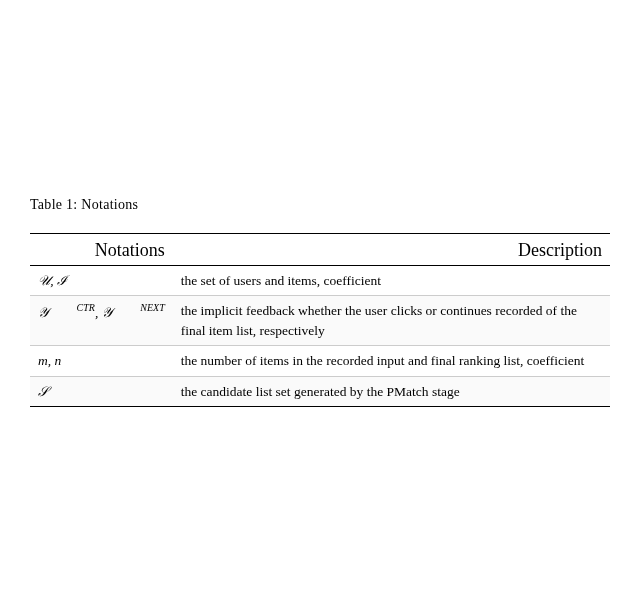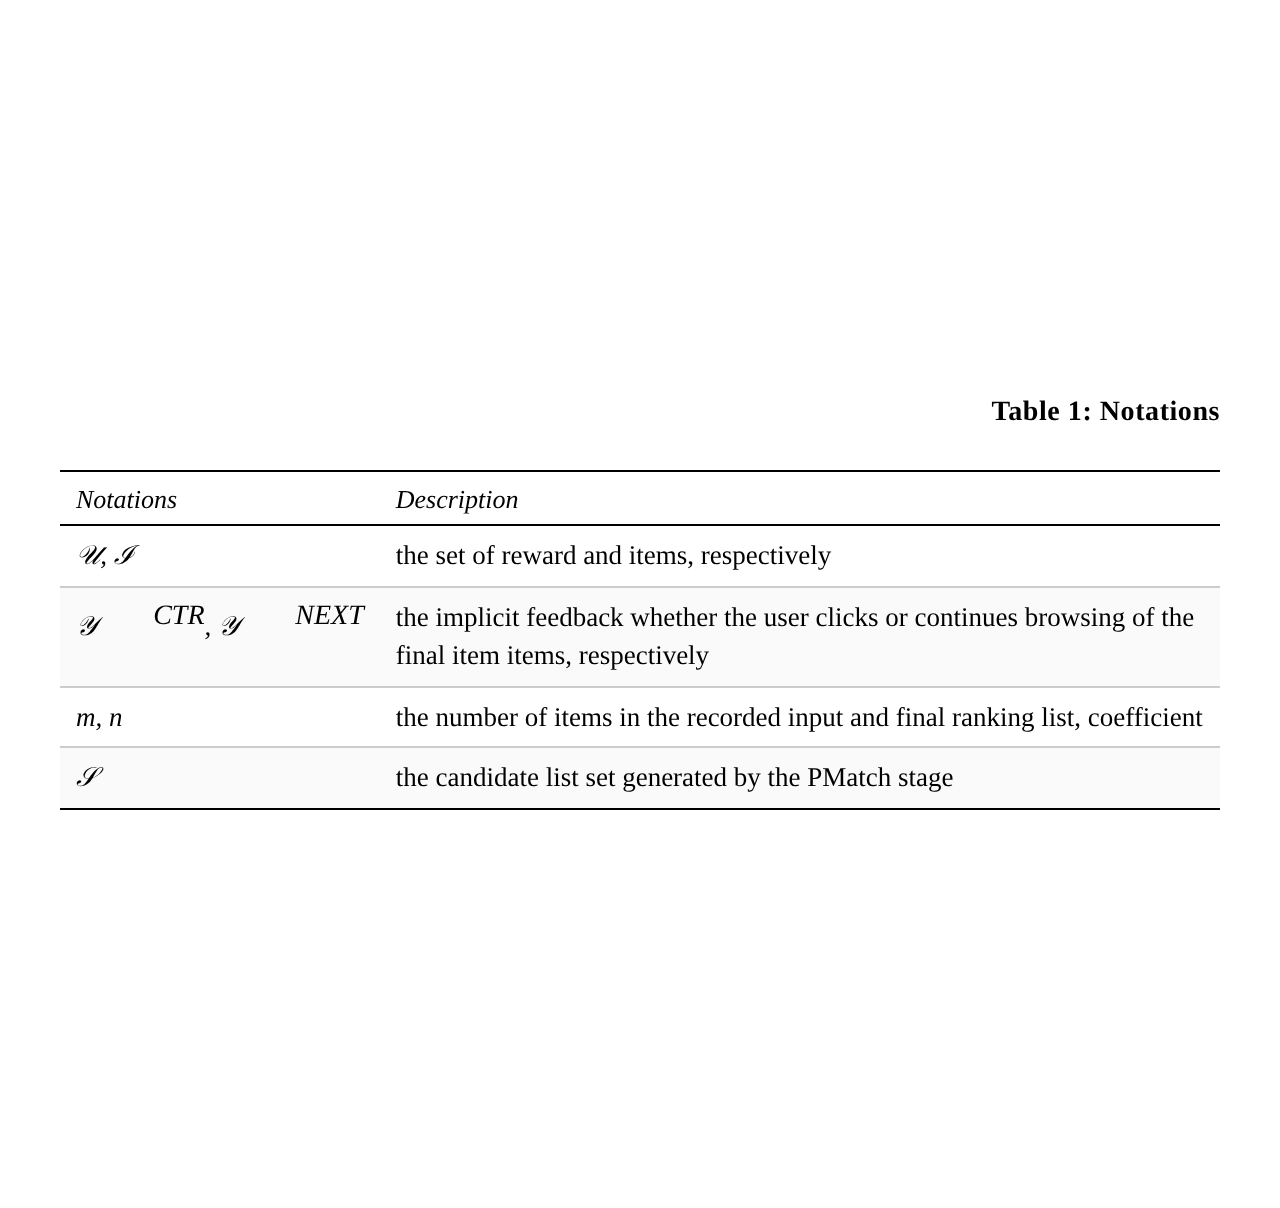--- a/index.html
+++ b/index.html
@@ -11,57 +11,56 @@
       justify-content: center;
       align-items: center;
       min-height: 604px;
       width: 640px;
     }
     .table-container {
       width: 580px;
       margin: 20px auto;
     }
     .table-title {
-      text-align: right;
+      text-align: left;
       font-size: 14px;
-      font-weight: bold;
+      font-weight: normal;
       margin-bottom: 20px;
       letter-spacing: 0.02em;
     }
     table {
       width: 100%;
       border-collapse: collapse;
     }
     thead tr {
       border-top: 1.5px solid #000;
       border-bottom: 1px solid #000;
     }
     tbody tr:last-child {
       border-bottom: 1.5px solid #000;
     }
     th {
       padding: 6px 8px 4px 8px;
-      text-align: left;
+      text-align: right;
       font-weight: normal;
-      font-style: italic;
-      font-size: 13px;
+      font-size: 18px;
     }
     td {
       padding: 5px 8px;
       vertical-align: top;
       font-size: 13.5px;
       line-height: 1.45;
     }
     td:first-child {
       white-space: nowrap;
       min-width: 120px;
       font-style: italic;
     }
     sup {
-      font-size: 14px;
+      font-size: 10px;
       padding-left: 28px;
     }
     tbody tr {
       border-bottom: 0.5px solid #ccc;
       margin-top: 16px;
     }
     tbody tr:nth-child(even) {
       background: #fafafa;
     }
   </style>
@@ -73,25 +72,25 @@
   <table>
     <thead>
       <tr>
         <th>Notations</th>
         <th>Description</th>
       </tr>
     </thead>
     <tbody id="table-body">
     <tr>
           <td>𝒰, ℐ</td>
-          <td>the set of reward and items, respectively</td>
+          <td>the set of users and items, coefficient</td>
         </tr>
         <tr>
           <td>𝒴<sup>CTR</sup>, 𝒴<sup>NEXT</sup></td>
-          <td>the implicit feedback whether the user clicks or continues browsing of the final item items, respectively</td>
+          <td>the implicit feedback whether the user clicks or continues recorded of the final item list, respectively</td>
         </tr>
         <tr>
           <td>m, n</td>
           <td>the number of items in the recorded input and final ranking list, coefficient</td>
         </tr>
         <tr>
           <td>𝒮</td>
           <td>the candidate list set generated by the PMatch stage</td>
         </tr>
       </tbody>

